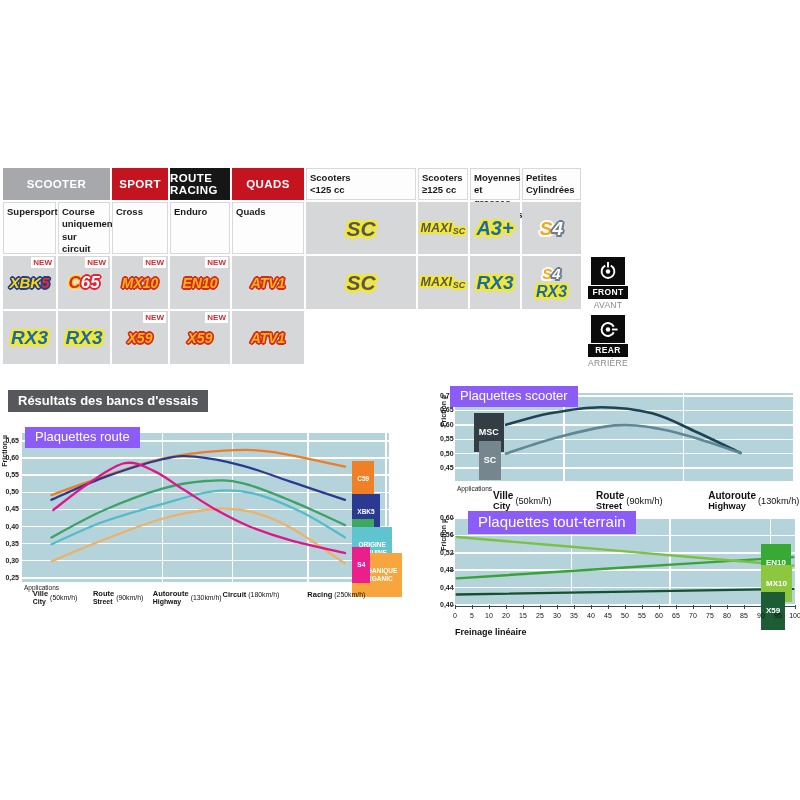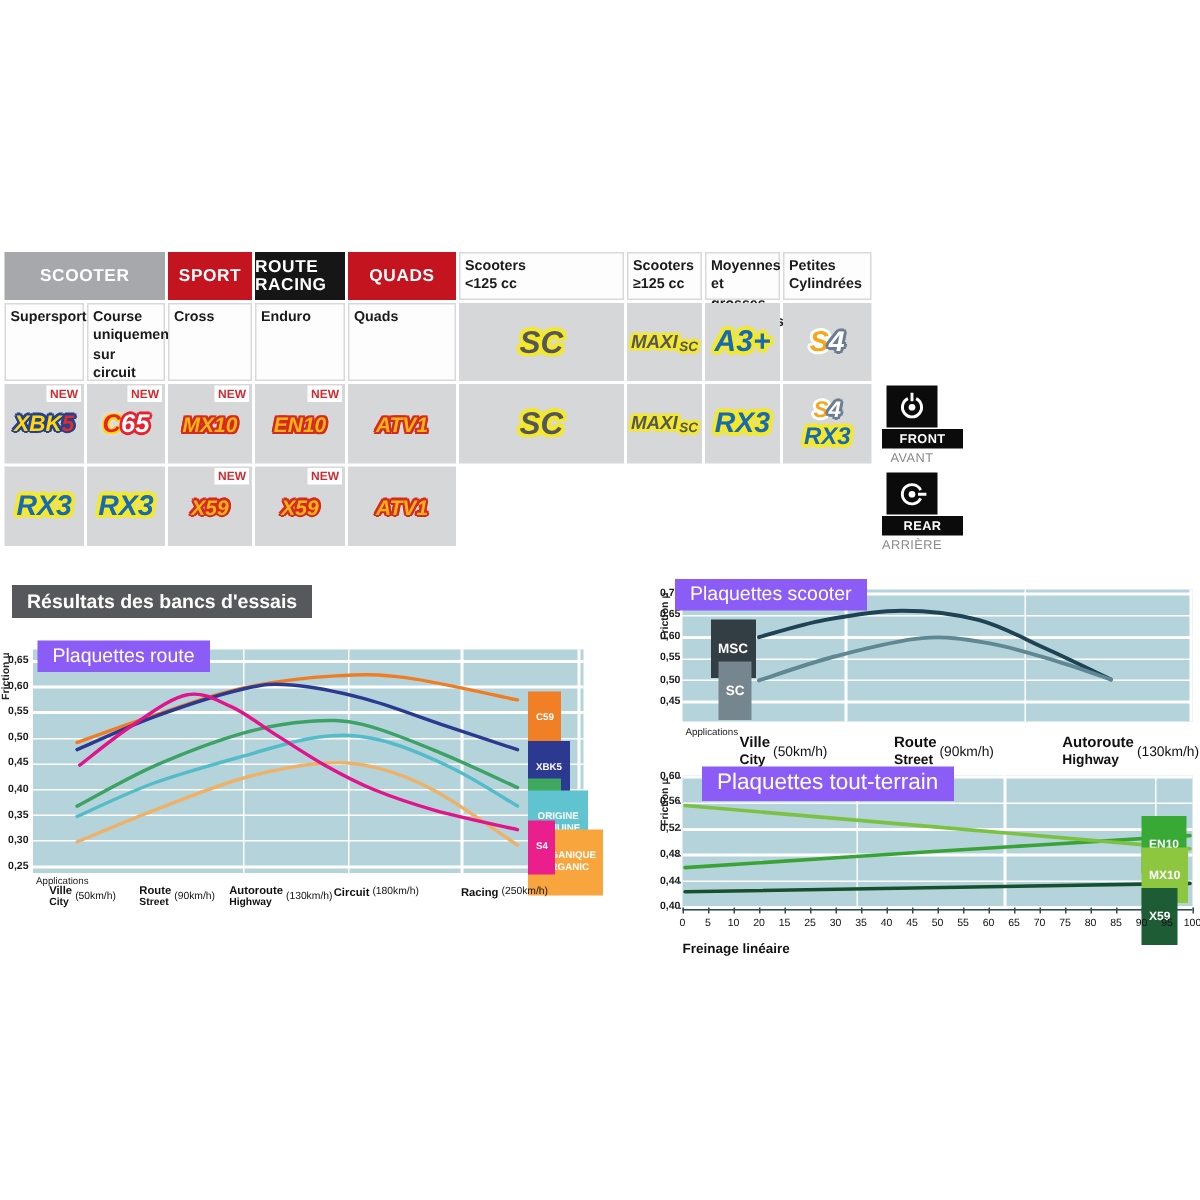--- a/index.html
+++ b/index.html
@@ -47,21 +47,21 @@
     text-shadow:-1.3px -1.3px 0 #e62230,1.3px -1.3px 0 #e62230,-1.3px 1.3px 0 #e62230,1.3px 1.3px 0 #e62230,0 -1.8px 0 #e62230,0 1.8px 0 #e62230,-1.8px 0 0 #e62230,1.8px 0 0 #e62230;}
   .lg-race{font-size:14px;color:#fdb315;
     text-shadow:-1.3px -1.3px 0 #d42b1f,1.3px -1.3px 0 #d42b1f,-1.3px 1.3px 0 #d42b1f,1.3px 1.3px 0 #d42b1f,0 -1.6px 0 #d42b1f,0 1.6px 0 #d42b1f,-1.6px 0 0 #d42b1f,1.6px 0 0 #d42b1f;}
   .stacked .lg-s4{font-size:15px;}
   .stacked .lg-rx3{font-size:16px;}
 
   
   #axles{position:absolute;left:588px;top:257px;width:40px;}
   .axblock{margin-bottom:5px;}
   .axicon{width:34px;height:28px;background:#0b0b0b;display:flex;align-items:center;justify-content:center;margin:0 auto;}
-  .axbar{width:54px;background:#0b0b0b;color:#fff;font-size:8.5px;font-weight:bold;
+  .axbar{width:40px;background:#0b0b0b;color:#fff;font-size:8.5px;font-weight:bold;
     text-align:center;padding:1px 0 2px;margin:1px auto 0;letter-spacing:.3px;}
   .axsub{color:#87898c;font-size:8.5px;text-align:center;padding-top:1px;letter-spacing:.3px;}
 
   
   #results{position:absolute;left:8px;top:390px;background:#57585b;color:#fff;
     font-weight:bold;font-size:13px;padding:3px 10px 4px;}
 
   
   .chart{position:absolute;}
   .plot{position:absolute;background:#b5d3da;}

